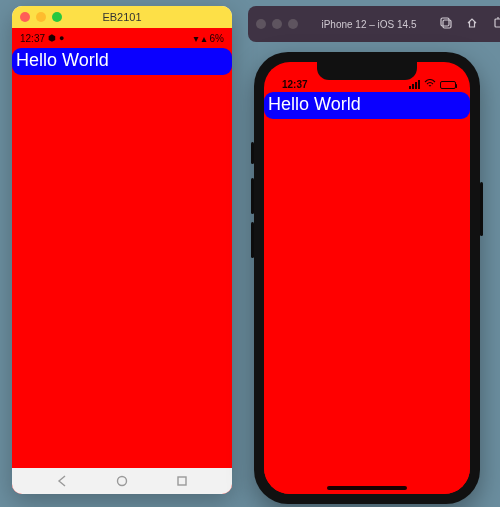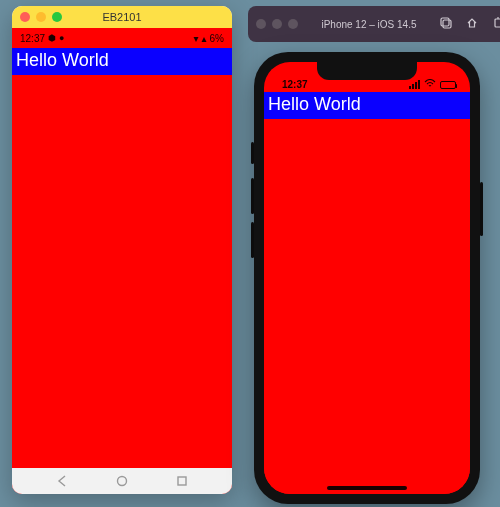--- a/index.html
+++ b/index.html
@@ -68,20 +68,21 @@
       display: flex; align-items: center; gap: 3px;
     }
     .status-dot { font-size: 9px; }
     .blue-bar {
       background: #0a00ff;
       color: #fff;
       font-family: Arial, sans-serif;
       font-size: 18px;
       padding: 2px 4px 3px 4px;
       line-height: 1.2;
+      border-radius: 9px;
     }
     .red-body { flex: 1; background: #ff0000; }
     .android-nav {
       height: 26px;
       background: #f2f2f2;
       display: flex;
       align-items: center;
       justify-content: space-around;
       padding: 0 20px;
     }

